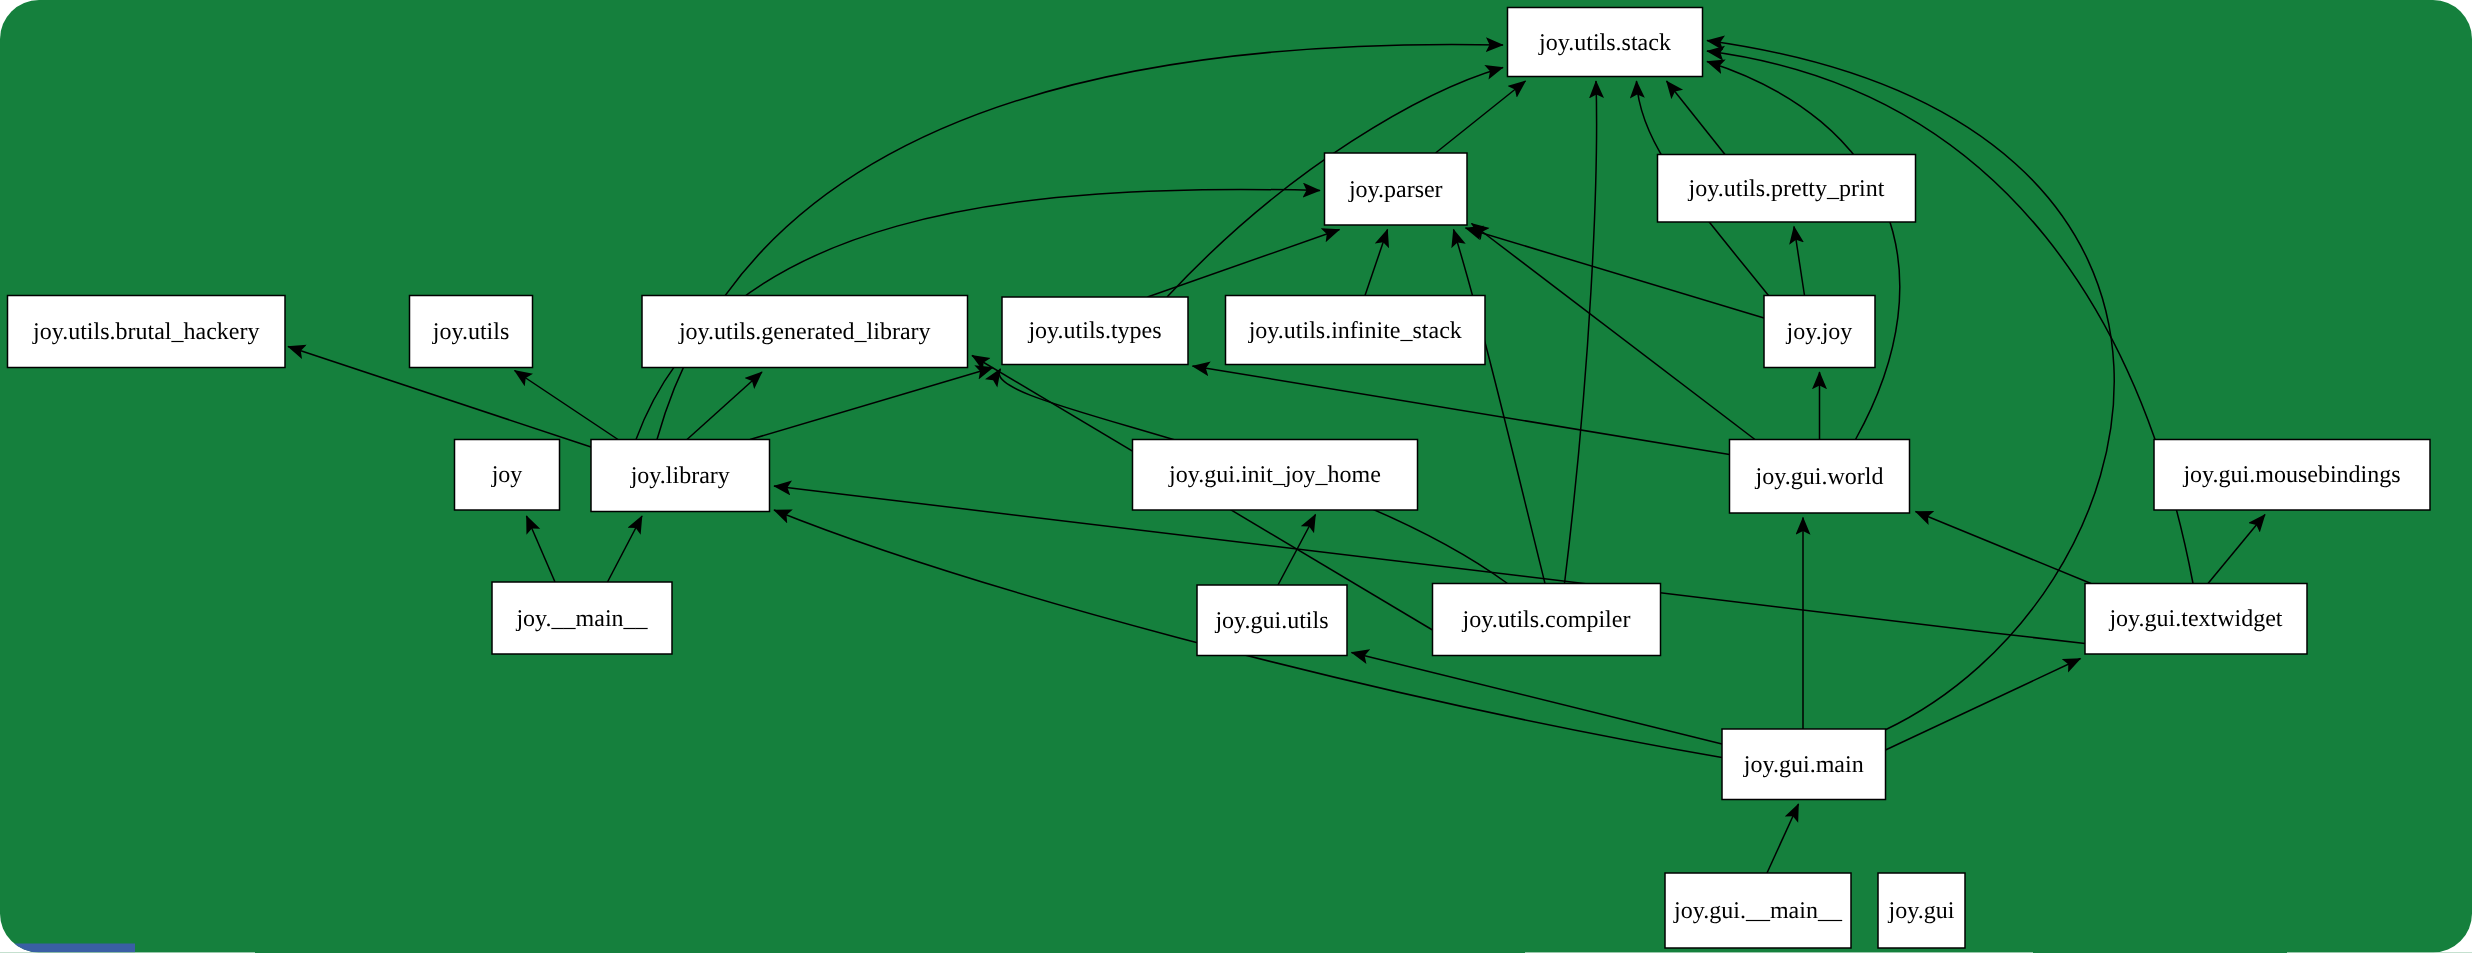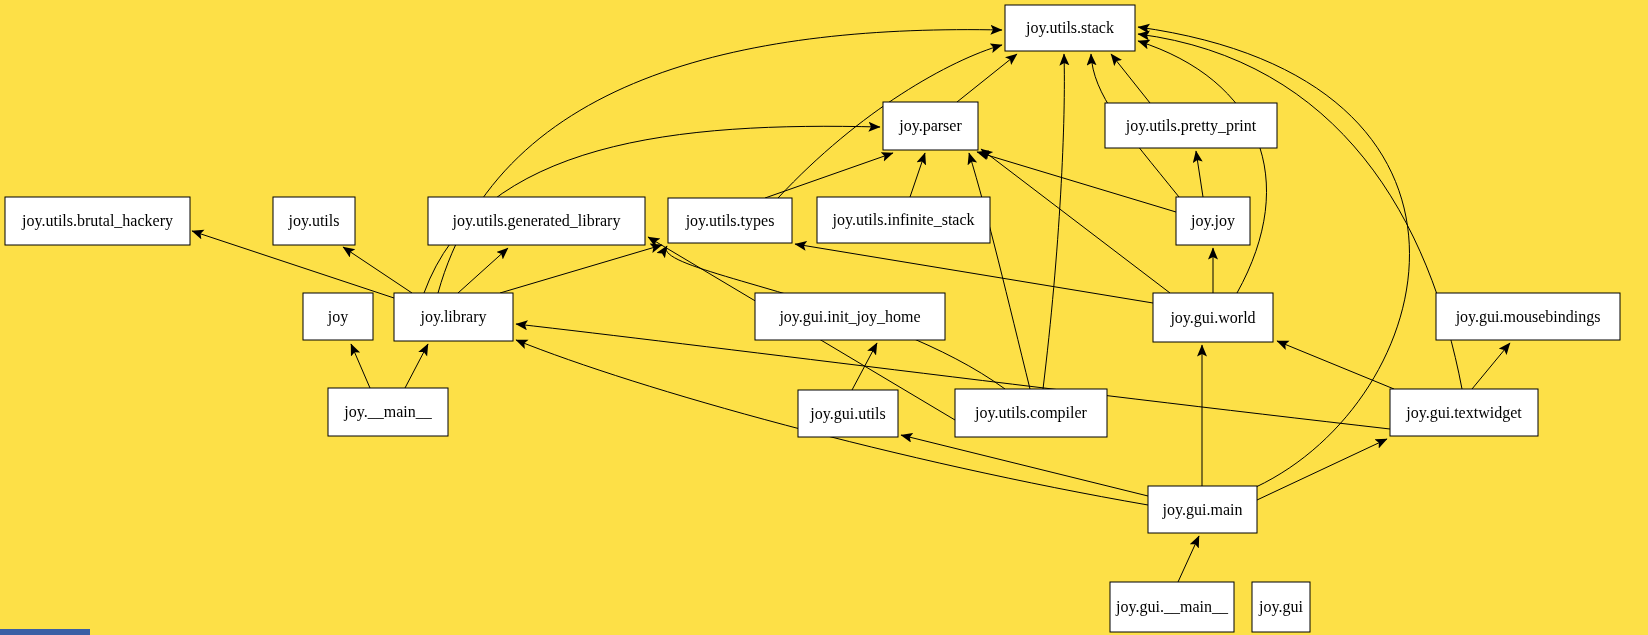--- a/index.html
+++ b/index.html
@@ -4,22 +4,23 @@
 <style>
   html, body {
     margin: 0;
     padding: 0;
     background: #ffffff;
   }
   #stage {
     position: relative;
     width: 1648px;
     height: 635px;
-    background: #fde047;
+    background: #15803d;
     overflow: hidden;
+    border-radius: 26px;
   }
   .node-box {
     fill: #ffffff;
     stroke: #000000;
     stroke-width: 1;
   }
   .node-label {
     font-family: "Liberation Serif", "DejaVu Serif", serif;
     font-size: 16px;
     fill: #000000;

